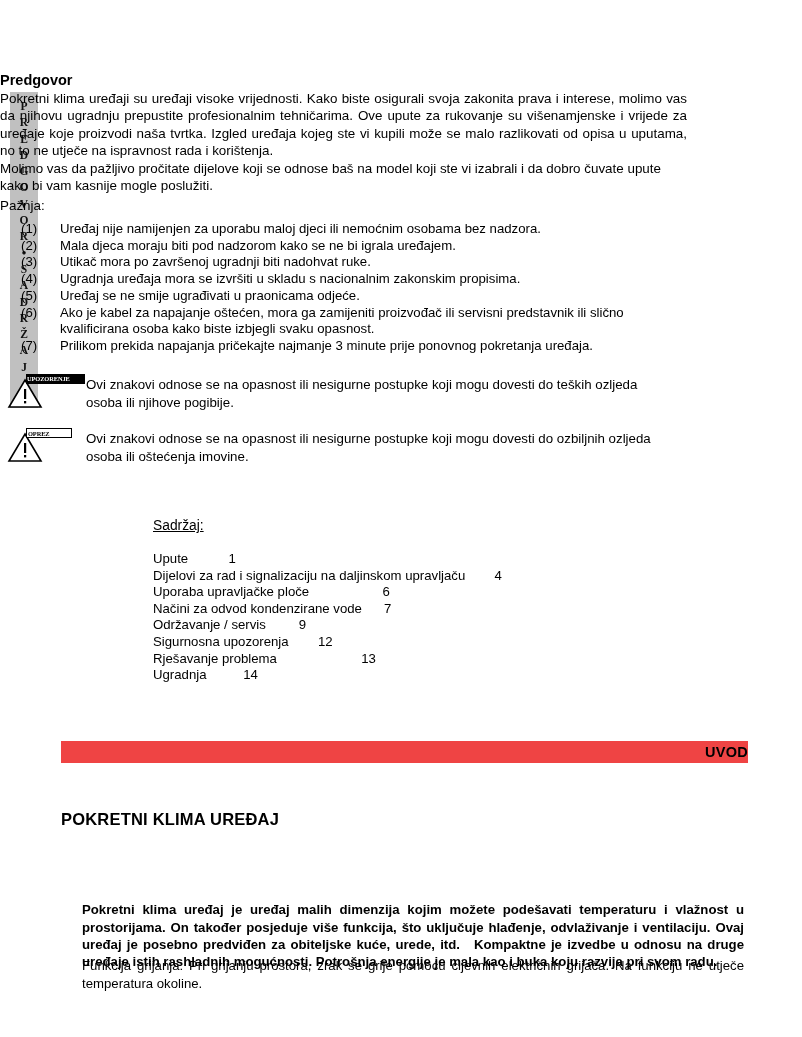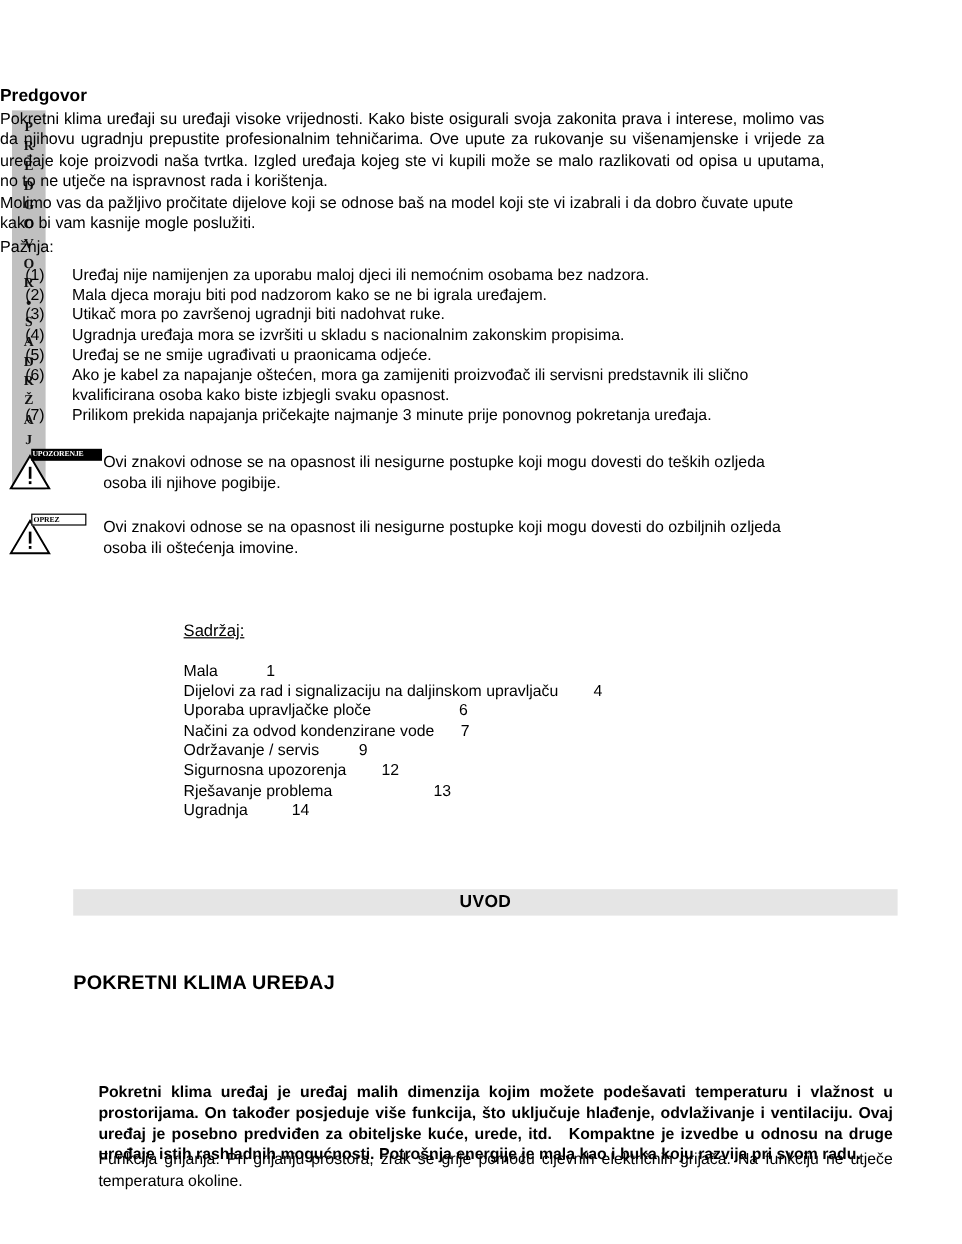--- a/index.html
+++ b/index.html
@@ -302,32 +302,32 @@
   </div>
   <div class="warn-text">
     <span>Ovi znakovi odnose se na opasnost ili nesigurne postupke koji mogu dovesti do ozbiljnih ozljeda</span>
     <div class="l2">osoba ili oštećenja imovine.</div>
   </div>
 </div>
 
 <div id="toc">
   <div id="toc-title">Sadržaj:</div>
   <div id="toc-rows">
-      <div class="toc-row"><span>Mala</span><span>           </span><span class="toc-page">1</span></div>
+      <div class="toc-row"><span>Upute</span><span>           </span><span class="toc-page">1</span></div>
       <div class="toc-row"><span>Dijelovi za rad i signalizaciju na daljinskom upravljaču</span><span>        </span><span class="toc-page">4</span></div>
       <div class="toc-row"><span>Uporaba upravljačke ploče</span><span>                    </span><span class="toc-page">6</span></div>
       <div class="toc-row"><span>Načini za odvod kondenzirane vode</span><span>      </span><span class="toc-page">7</span></div>
       <div class="toc-row"><span>Održavanje / servis</span><span>         </span><span class="toc-page">9</span></div>
       <div class="toc-row"><span>Sigurnosna upozorenja</span><span>        </span><span class="toc-page">12</span></div>
       <div class="toc-row"><span>Rješavanje problema</span><span>                       </span><span class="toc-page">13</span></div>
       <div class="toc-row"><span>Ugradnja</span><span>          </span><span class="toc-page">14</span></div>
     </div>
 </div>
 
-<div id="uvod-banner" style="background: #e5e5e5;">
+<div id="uvod-banner" style="background: #ef4444; justify-content: flex-end;">
   <span class="label">UVOD</span>
 </div>
 
 <h1 id="product-title" class="section-head">POKRETNI KLIMA UREĐAJ</h1>
 
 <p id="desc-para-1">
   <span>Pokretni klima uređaj je uređaj malih dimenzija kojim možete podešavati temperaturu i vlažnost u prostorijama. On također posjeduje više funkcija, što uključuje hlađenje, odvlaživanje i ventilaciju. Ovaj uređaj je posebno predviđen za obiteljske kuće, urede, itd.</span><span class="gap-wide"></span><span>Kompaktne je izvedbe u odnosu na druge uređaje istih rashladnih mogućnosti. Potrošnja energije je mala kao i buka koju razvija pri svom radu.</span>
 </p>
 
 <p id="desc-para-2">

